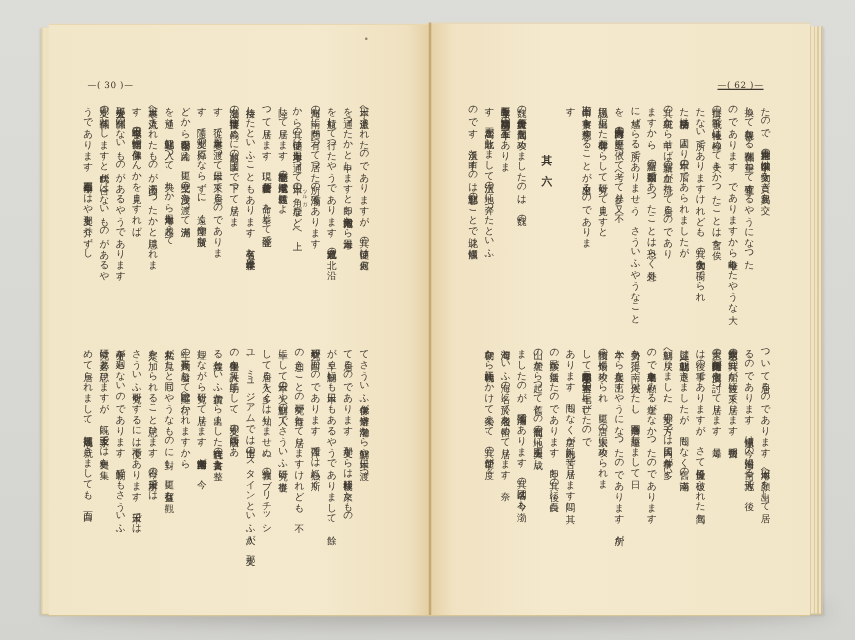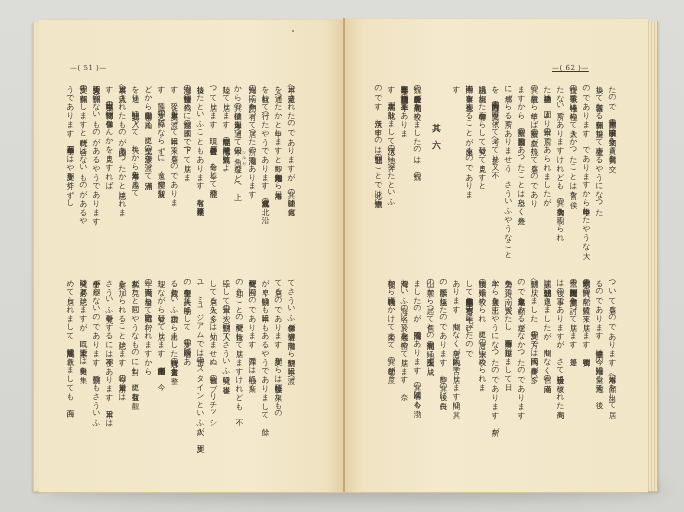--- a/index.html
+++ b/index.html
@@ -40,21 +40,21 @@
     }
     .gutter {
       position: absolute; left: 343px; top: 18px; width: 2px; height: 474px;
       background: #c6a873;
     }
     .page-number {
       position: absolute; top: 63px; font-size: 7px; color: #3d372e;
       letter-spacing: 0.5px; white-space: nowrap; line-height: 10px;
     }
     .pn-left { left: 70px; }
-    .pn-right { left: 552px; text-decoration: underline; }
+    .pn-right { left: 574px; text-decoration: underline; }
 
     .tier {
       position: absolute; height: 180px;
       writing-mode: vertical-rl;
       color: #2c2721;
     }
     .col {
       width: 13px; height: 180px; line-height: 13px;
       font-size: 7.7px; white-space: nowrap; overflow: hidden;
       text-orientation: mixed; opacity: 0.92;
@@ -77,21 +77,21 @@
 
 <div id="scene">
   <div class="book-shadow"></div>
   <div class="stack-left"></div>
   <div class="stack-right"></div>
   <div class="page page-left"></div>
   <div class="page page-right"></div>
   <div class="gutter"></div>
   <div class="speck"></div>
 
-  <div class="page-number pn-left">—( 51 )—</div>
+  <div class="page-number pn-left">—( 30 )—</div>
   <div class="page-number pn-right">—( 62 )—</div>
 
   <div class="tier" id="right-top">
     <div class="col">たので、應神天皇の御宇以來は文物を貢ぎ貿易を交</div>
     <div class="col">換して親善なる關係を重ねて確立するやうになつた</div>
     <div class="col">のであります。でありますから唯今申したやうな大</div>
     <div class="col">仕掛の戰爭で犧牲は極めて大きかつたことは言を俟</div>
     <div class="col">たない所でありますけれども、其の御大功を樹てられ</div>
     <div class="col">た神功皇后は、固より日本の后であられましたが、</div>
     <div class="col">其の血統から申せば新羅の血が流れて居るのであり</div>

